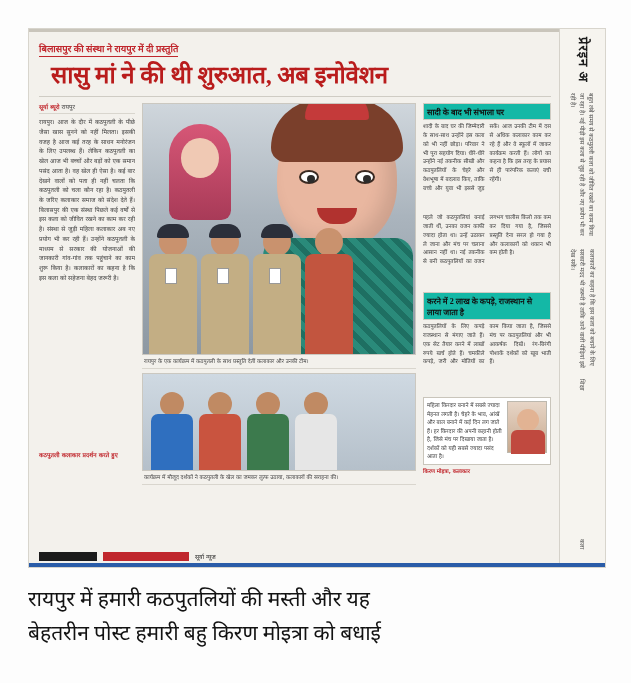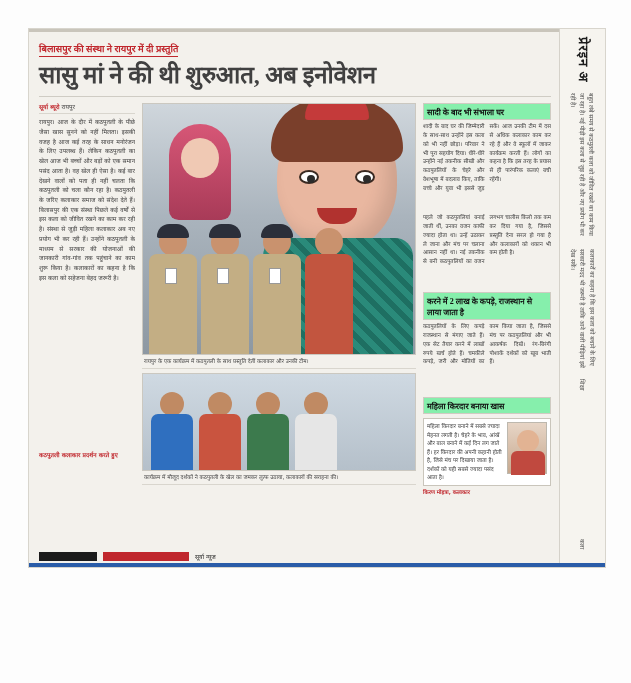--- a/index.html
+++ b/index.html
@@ -82,23 +82,23 @@
     border-bottom: 1.5px solid #c0272d;
     display: inline-block;
     padding-bottom: 1px;
     margin-bottom: 4px;
   }
   .headline {
     font-family: "Liberation Serif", serif;
     font-weight: bold;
     font-size: 24px;
     line-height: 1.22;
-    color: #404040;
+    color: #b91c1c;
     letter-spacing: -0.2px;
-    margin: 0 0 6px 0;
+    margin: 0 0 6px 12px;
   }
   .hl-rule {
     height: 1px; background: #cfccc4; margin: 2px 0 6px 0;
   }
 
   .cols {
     display: flex;
     gap: 7px;
     height: 382px;
   }
@@ -218,21 +218,21 @@
   .photo2 .p2person .b {
     position:absolute; left:2px; top:22px; width:42px; height:56px;
     border-radius:7px 7px 0 0;
   }
 
   
   .col-right { width: 128px; flex: 0 0 128px; }
   .boxhead {
     font-family: "Liberation Serif", serif;
     font-size: 8px; font-weight: bold; color: #111;
-    background: #86efac; border: 1px solid #cfcbc2;
+    background: #14b8a6; border: 1px solid #cfcbc2;
     padding: 2px 3px; margin-bottom: 2px;
   }
   .twocol {
     column-count: 2; column-gap: 5px;
     font-size: 5.5px; line-height: 1.6; color: #3c3c3c; text-align: justify;
     overflow: hidden;
   }
   .box { margin-bottom: 5px; }
   .box.h1 .twocol { height: 86px; }
   .box.h2 .twocol { height: 74px; }
@@ -390,21 +390,20 @@
           </div>
           <div class="box h2">
             <div class="twocol">पहले जो कठपुतलियां बनाई जाती थीं, उनका वजन काफी ज्यादा होता था। उन्हें उठाकर ले जाना और मंच पर चलाना आसान नहीं था। नई तकनीक से बनी कठपुतलियों का वजन लगभग चालीस किलो तक कम कर दिया गया है, जिससे प्रस्तुति देना सरल हो गया है और कलाकारों को थकान भी कम होती है।</div>
           </div>
           <div class="box h3">
             <div class="boxhead">करने में 2 लाख के कपड़े, राजस्थान से लाया जाता है</div>
             <div class="twocol">कठपुतलियों के लिए कपड़े राजस्थान से मंगाए जाते हैं। एक सेट तैयार करने में लाखों रुपये खर्च होते हैं। चमकीले कपड़े, जरी और मोतियों का काम किया जाता है, जिससे मंच पर कठपुतलियां और भी आकर्षक दिखें। रंग-बिरंगी पोशाकें दर्शकों को खूब भाती हैं।</div>
           </div>
 
           <div class="box">
-            <div class="boxhead">महिला किरदार बनाया खास</div>
             <div class="profilebox">
               <div class="ptxt">महिला किरदार बनाने में सबसे ज्यादा मेहनत लगती है। चेहरे के भाव, आंखें और बाल बनाने में कई दिन लग जाते हैं। हर किरदार की अपनी कहानी होती है, जिसे मंच पर दिखाया जाता है। दर्शकों को यही सबसे ज्यादा पसंद आता है।</div>
               <div class="pimg">
                 <div class="ph"></div>
                   <div class="pb"></div>
               </div>
             </div>
             <div class="pname">किरण मोइत्रा, कलाकार</div>
           </div>
         </div>
@@ -415,15 +414,17 @@
         <span class="blk"></span>
         <span class="red"></span>
         <span class="txt">सूर्या न्यूज</span>
       </div>
     </div>
 
     <div class="blue-rule"></div>
   </div>
 
   <div class="caption">
+    <div>रायपुर में हमारी कठपुतलियों की मस्ती और यह</div>
+    <div>बेहतरीन पोस्ट  हमारी बहु किरण मोइत्रा को बधाई</div>
   </div>
 
 </div>
 
 </body></html>

